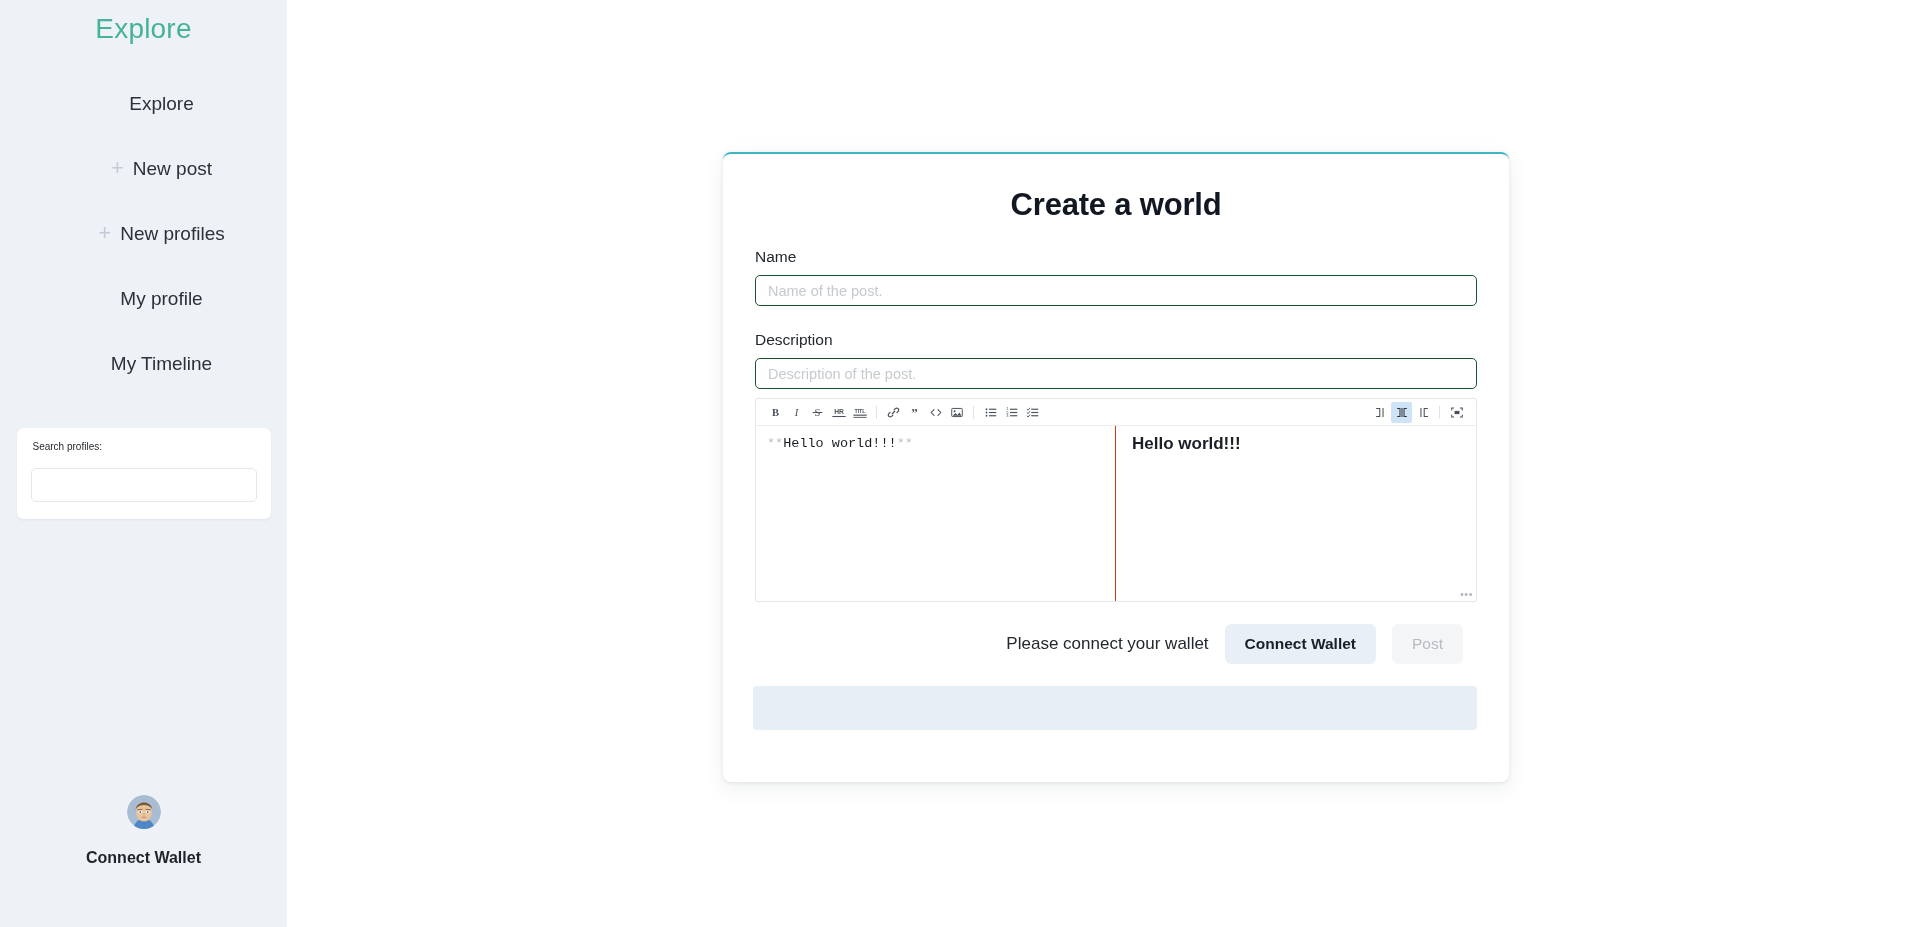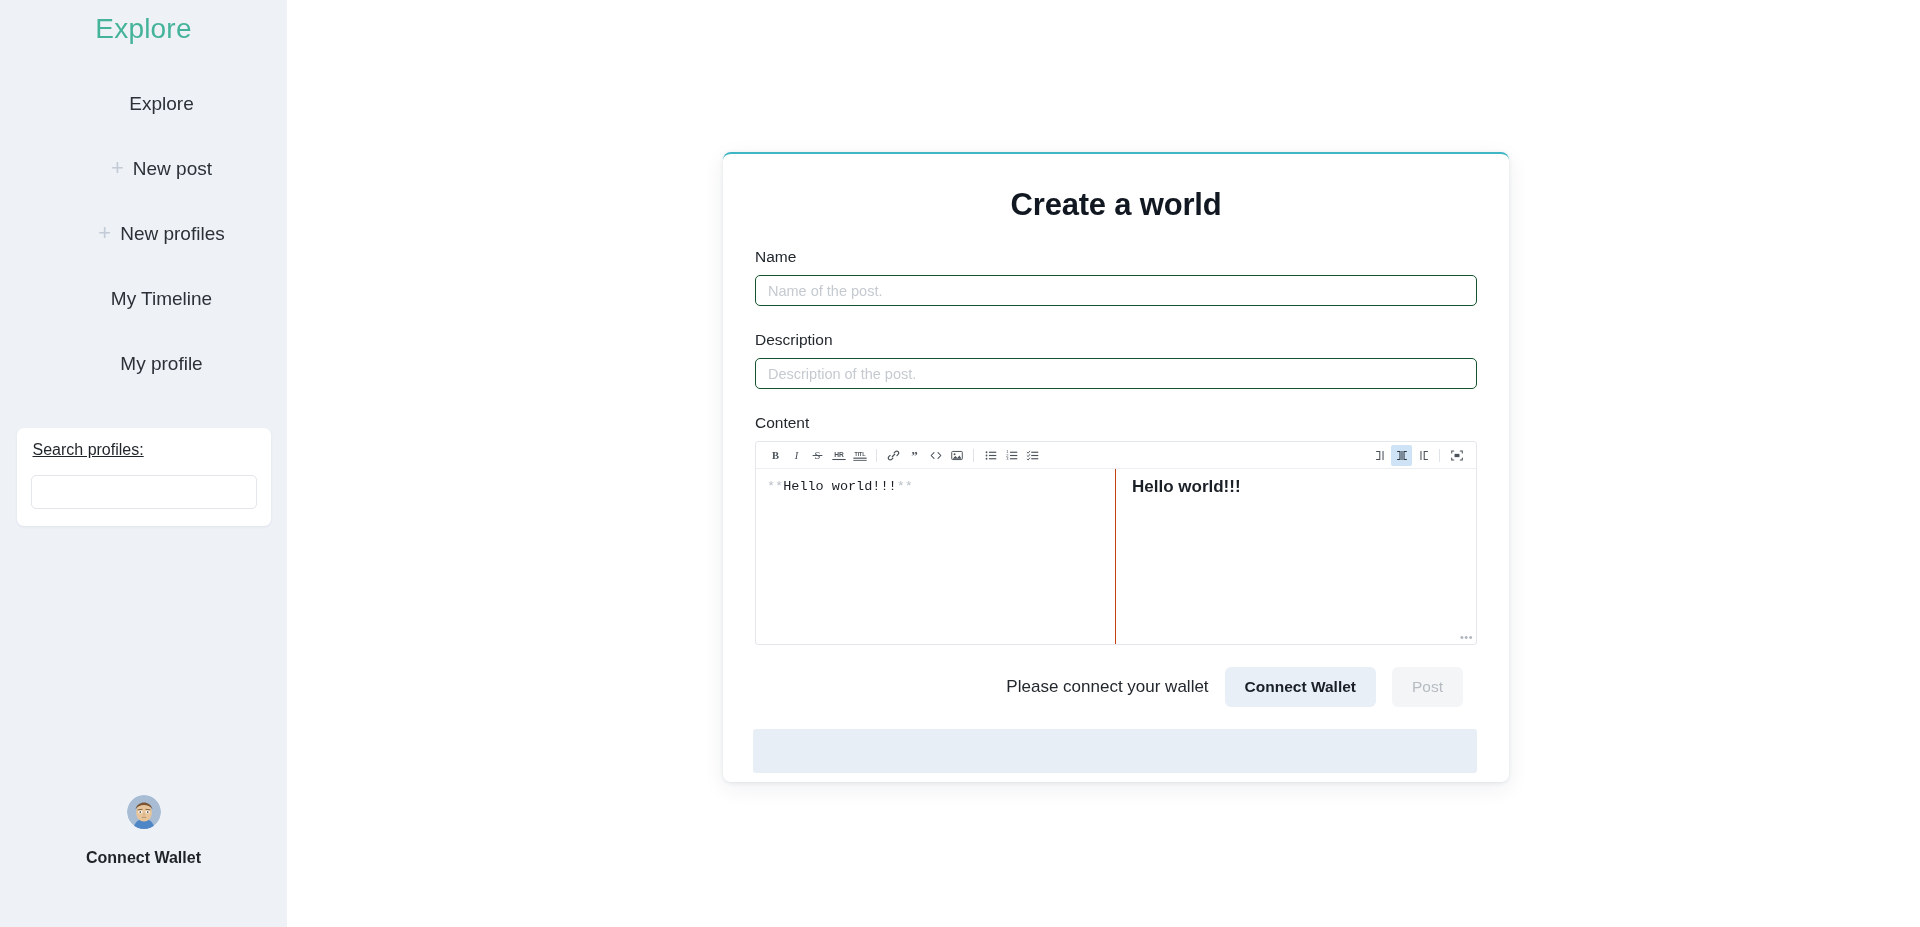--- a/index.html
+++ b/index.html
@@ -55,25 +55,24 @@
 
   .search-card {
     margin-top: 19px;
     width: 254px;
     background: #ffffff;
     border-radius: 7px;
     padding: 13px 14px 17px 14px;
     box-shadow: 0 1px 3px rgba(25,40,70,0.07);
   }
   .search-label {
-    font-size: 16px;
+    font-size: 10px;
     color: #1f2429;
     margin-bottom: 16px;
     padding-left: 2px;
-    text-decoration: underline;
   }
   .search-input {
     width: 100%;
     height: 34px;
     border: 1px solid #e3e7ec;
     border-radius: 5px;
     background: #fff;
     outline: none;
     font-size: 14px;
     padding: 0 9px;
@@ -294,25 +293,25 @@
         <span class="plus-icon">+</span>
         <span>New post</span>
       </div>
 
       <div class="nav-item">
         <span class="plus-icon">+</span>
         <span>New profiles</span>
       </div>
 
       <div class="nav-item">
+        <span>My profile</span>
+      </div>
+
+      <div class="nav-item">
         <span>My Timeline</span>
-      </div>
-
-      <div class="nav-item">
-        <span>My profile</span>
       </div>
 
     </nav>
 
     <div class="search-card">
       <div class="search-label">Search profiles:</div>
       <input class="search-input" type="text" placeholder="" style="">
     </div>
 
     <div class="sidebar-bottom">
@@ -341,21 +340,20 @@
     <section class="card">
 
       <h1 class="card-title">Create a world</h1>
 
       <div class="field-label">Name</div>
       <input class="text-input" type="text" placeholder="Name of the post." style="">
 
       <div class="field-label">Description</div>
       <input class="text-input" type="text" placeholder="Description of the post." style="">
 
-      <div class="field-label">Content</div>
 
       <div class="editor">
 
         <div class="editor-toolbar">
 
           <div class="tb-btn">
             <svg width="13" height="13" viewBox="0 0 16 16">
                 <text x="8" y="12.5" font-family="Liberation Serif, serif" font-size="13" font-weight="bold" text-anchor="middle" fill="#4a5159">B</text>
               </svg>
           </div>

